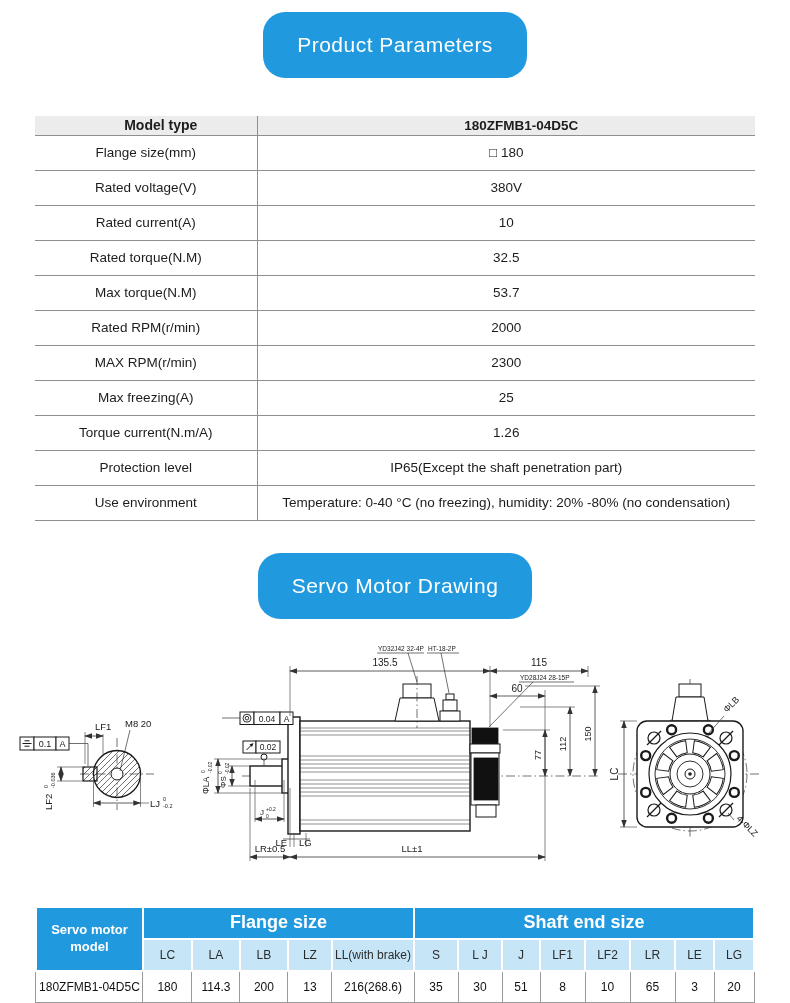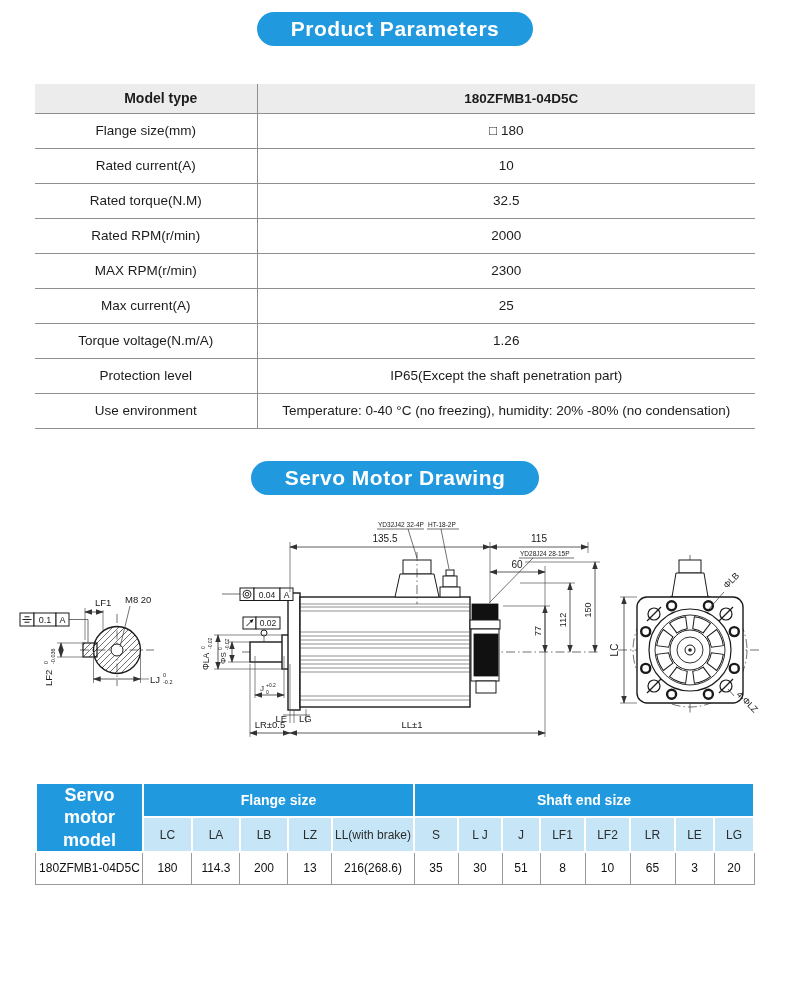--- a/index.html
+++ b/index.html
@@ -2,37 +2,37 @@
 <html><head>
 <meta charset="utf-8">
 <style>
   * { box-sizing: border-box; margin: 0; padding: 0; }
   html,body { width: 790px; background: #ffffff; font-family: "Liberation Sans", sans-serif; }
   body { height: 1003px; overflow: hidden; }
 
   .pill {
     width: fit-content; margin: 0 auto;
     background: #2199DF; color: #ffffff;
-    font-size: 21px; font-weight: 700; letter-spacing: .5px;
-    padding: 5px 34px; border-radius: 22px; text-align: right;
+    font-size: 21px; font-weight: 400; letter-spacing: .5px;
+    padding: 21px 34px; border-radius: 22px; text-align: right;
   }
   .pill1 { margin-top: 12px; }
   .pill2 { margin-top: 32px; }
 
   
   table.ptable {
     width: 720px; margin: 38px auto 0; border-collapse: collapse;
     table-layout: fixed; font-size: 13.5px; color: #1c1c1c;
   }
   table.ptable td {
     text-align: center; vertical-align: middle;
     height: 35px; border-bottom: 1.5px solid #8f8f8f; padding: 0 6px;
   }
   table.ptable td.plabel { border-right: 1.5px solid #8f8f8f; }
-  table.ptable tr.phead td { background: #ececec; height: 29px; font-weight: 700; padding-left: 36px; }
+  table.ptable tr.phead td { background: #ececec; height: 19px; font-weight: 700; padding-left: 36px; }
   table.ptable tr.phead td.plabel { font-size: 14px; }
 
   
   .dwg { display: block; margin: 5px auto 0; }
   .dwg text { font-family: "Liberation Sans", sans-serif; fill: #1a1a1a; }
   .ol  { fill: #ffffff; stroke: #1a1a1a; stroke-width: 1.4; }
   .ol2 { fill: #ffffff; stroke: #1a1a1a; stroke-width: 1; }
   .blk { fill: #111111; stroke: #111111; stroke-width: .8; }
   .fin { stroke: #333333; stroke-width: .55; }
   .cl  { stroke: #333333; stroke-width: .7; stroke-dasharray: 9 3 1.5 3; fill: none; }
@@ -42,24 +42,24 @@
   .ldr { stroke: #333333; stroke-width: .7; fill: none; }
   .fcf rect { fill: #ffffff; stroke: #1a1a1a; stroke-width: 1; }
 
   
   table.dtable {
     width: 718px; margin: 17px auto 0; border-collapse: collapse;
     table-layout: fixed; text-align: center;
   }
   table.dtable td { vertical-align: middle; height: 32px; }
   table.dtable td.hblue {
-    background: #2199DF; color: #ffffff; font-weight: 700; font-size: 14px;
+    background: #2199DF; color: #ffffff; font-weight: 700; font-size: 18px;
     border: 2px solid #ffffff;
   }
-  table.dtable td.model { font-size: 18px; line-height: 1.25; }
+  table.dtable td.model { font-size: 13px; line-height: 1.25; }
   table.dtable td.hsub {
     background: #C6E6F8; color: #2b2b2b; font-size: 12px; font-weight: 400;
     border: 2px solid #ffffff;
   }
   table.dtable tr.drow td {
     background: #ffffff; color: #111111; font-size: 12px;
     border: 1px solid #9a9a9a;
   }
 </style>
 </head>
@@ -75,41 +75,49 @@
   <tbody>
   <tr class="phead">
     <td class="plabel">Model type</td>
     <td>180ZFMB1-04D5C</td>
   </tr>
   <tr>
         <td class="plabel">Flange size(mm)</td>
         <td>□ 180</td>
       </tr>
   <tr>
+        <td class="plabel">Rated voltage(V)</td>
+        <td>380V</td>
+      </tr>
+  <tr>
         <td class="plabel">Rated current(A)</td>
         <td>10</td>
       </tr>
   <tr>
         <td class="plabel">Rated torque(N.M)</td>
         <td>32.5</td>
       </tr>
   <tr>
+        <td class="plabel">Max torque(N.M)</td>
+        <td>53.7</td>
+      </tr>
+  <tr>
         <td class="plabel">Rated RPM(r/min)</td>
         <td>2000</td>
       </tr>
   <tr>
         <td class="plabel">MAX RPM(r/min)</td>
         <td>2300</td>
       </tr>
   <tr>
-        <td class="plabel">Max current(A)</td>
+        <td class="plabel">Max freezing(A)</td>
         <td>25</td>
       </tr>
   <tr>
-        <td class="plabel">Torque voltage(N.m/A)</td>
+        <td class="plabel">Torque current(N.m/A)</td>
         <td>1.26</td>
       </tr>
   <tr>
         <td class="plabel">Protection level</td>
         <td>IP65(Except the shaft penetration part)</td>
       </tr>
   <tr>
         <td class="plabel">Use environment</td>
         <td>Temperature: 0-40 °C (no freezing), humidity: 20% -80% (no condensation)</td>
       </tr>

